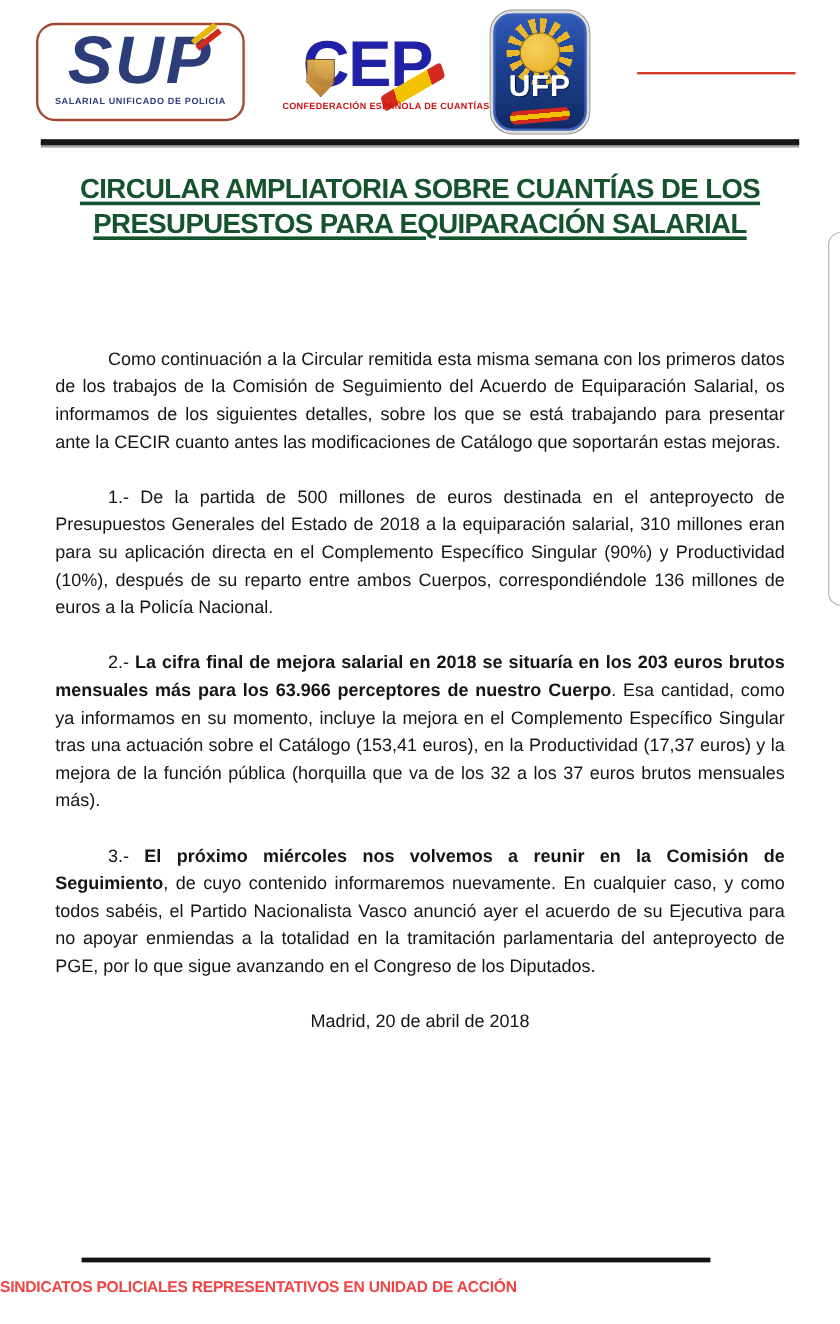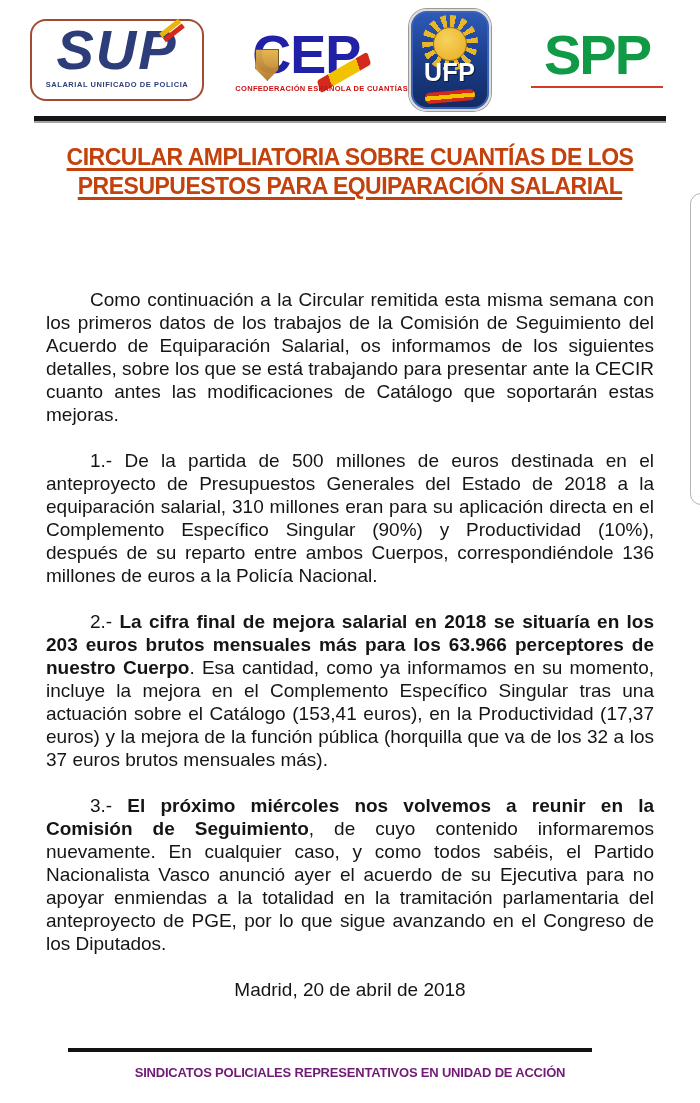--- a/index.html
+++ b/index.html
@@ -100,45 +100,45 @@
 
   
   .top-rule {
     width: 632px; height: 5px; background: #161616;
     margin: 6px auto 0 auto; box-shadow: 0 2px 0 rgba(90,90,90,0.55);
   }
 
   
   .doc-title {
     margin-top: 22px; text-align: center;
-    font-weight: 700; font-size: 23px; letter-spacing: -0.5px; color: #c2410c;
+    font-weight: 700; font-size: 23px; letter-spacing: -0.5px; color: #14532d;
     line-height: 1.28;
   }
   .doc-title span {
     text-decoration: underline;
     text-decoration-thickness: 2.5px;
     text-underline-offset: 3px;
     display: inline-block;
   }
 
   
   .doc-body {
     margin-top: 86px; padding: 0 46px;
-    font-size: 19px; line-height: 23px; text-align: justify; color: #151515;
+    font-size: 15px; line-height: 23px; text-align: justify; color: #151515;
   }
   .doc-body p { margin: 0 0 23px 0; text-indent: 44px; }
   .b { font-weight: 700; }
   .date-line { text-align: center; text-indent: 0 !important; margin-top: 4px !important; }
 
   
   .footer { position: absolute; top: 1048px; left: 0; right: 0; }
   .footer-rule { height: 4px; background: #121212; width: 524px; margin-left: 68px; }
   .footer-text {
-    margin-top: 13px; text-align: center;
-    font-weight: 700; font-size: 13px; letter-spacing: -0.2px; color: #701a75;
+    margin-top: 13px; 
+    font-weight: 700; font-size: 13px; letter-spacing: -0.2px; color: #ef4444;
     white-space: nowrap;
   }
 
   
   .scroll-indicator {
     position: absolute; top: 193px; right: -14px;
     width: 22px; height: 310px;
     border: 1.5px solid #b5b5b5; border-radius: 11px;
     background: #ffffff;
   }
@@ -169,21 +169,20 @@
   <div class="logo">
     <div class="ufp-badge">
       <div class="ufp-rays"></div>
       <div class="ufp-sun"></div>
       <div class="ufp-acronym">UFP</div>
       <div class="ufp-flag"></div>
     </div>
   </div>
 
   <div class="logo spp">
-    <div class="spp-acronym">SPP</div>
     <div class="spp-line"></div>
   </div>
 
 </div>
 
 <div class="top-rule"></div>
 
 <div class="doc-title">
   <span>CIRCULAR AMPLIATORIA SOBRE CUANTÍAS DE LOS</span><br>
   <span>PRESUPUESTOS PARA EQUIPARACIÓN SALARIAL</span>

